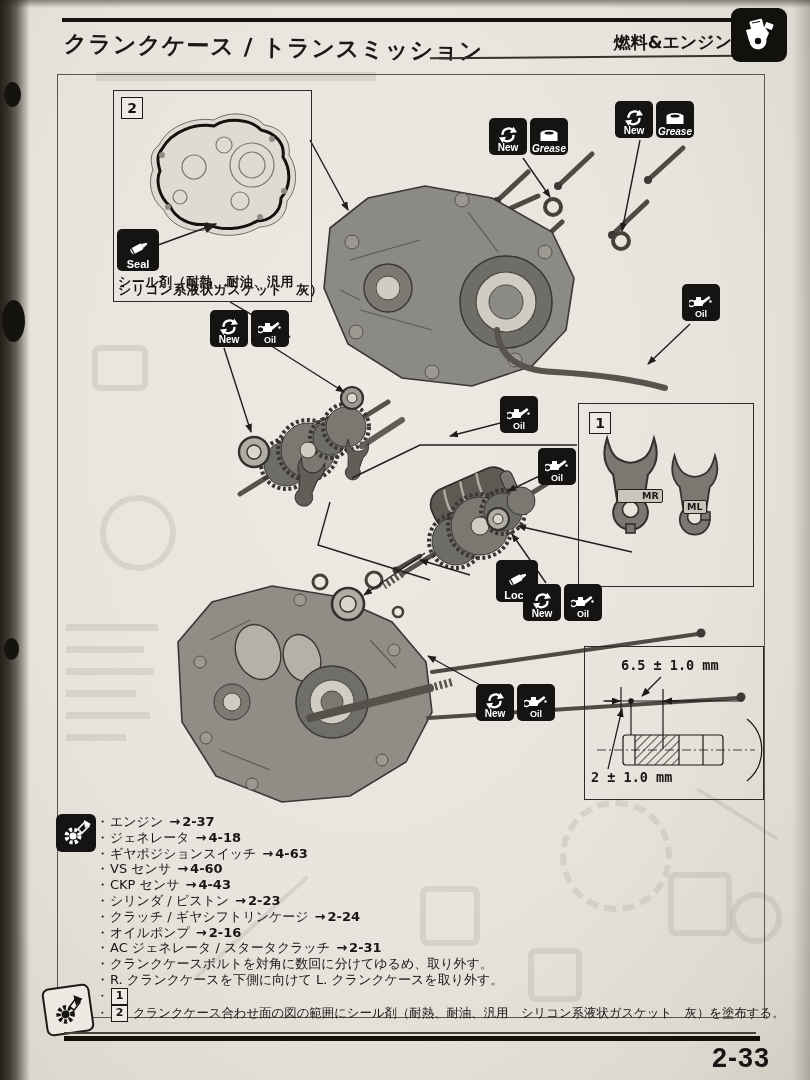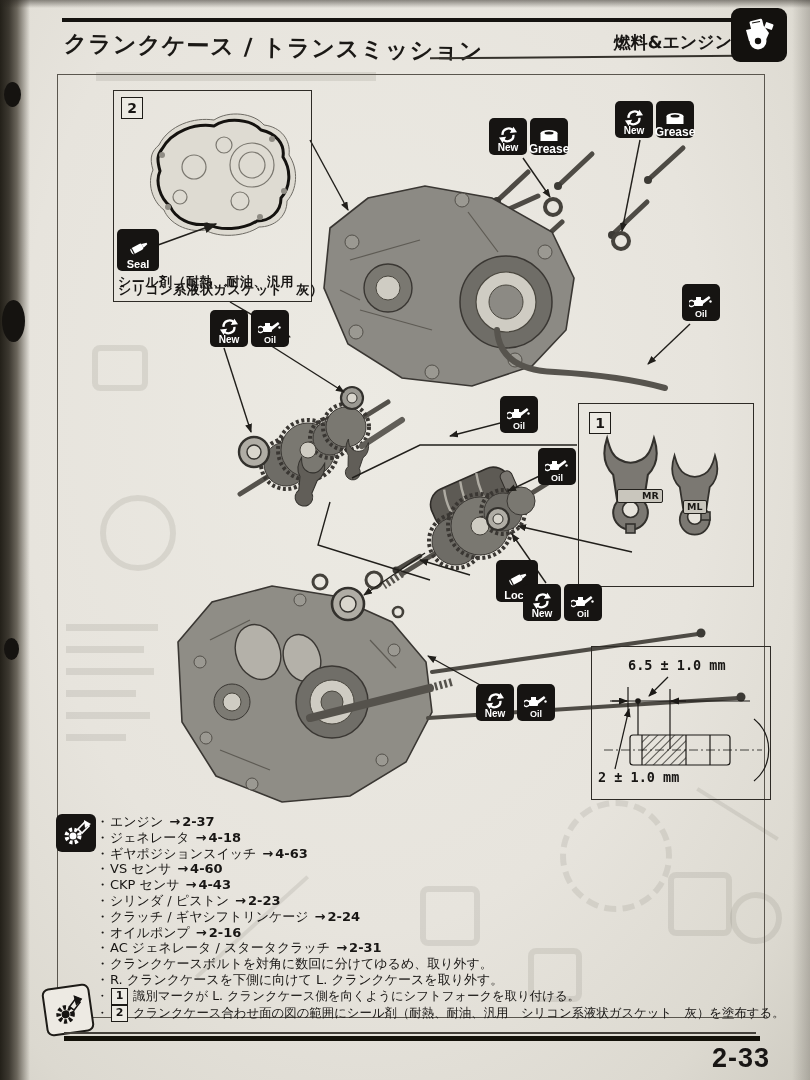--- a/index.html
+++ b/index.html
@@ -25,21 +25,21 @@
   .callout{border:1.4px solid #2e2b26;}
   .chip{width:20px;height:20px;border:1.6px solid #1d1b17;background:#eceae3;
         display:flex;align-items:center;justify-content:center;font-size:14px;font-weight:bold;}
   .chip.small{width:15px;height:15px;font-size:11px;border-width:1.3px;flex:0 0 auto;}
   
   .pair{display:flex;gap:3px;}
   .ic{width:38px;height:37px;background:#161412;border-radius:5px;display:flex;flex-direction:column;
       align-items:center;justify-content:flex-end;padding-bottom:2px;box-sizing:border-box;}
   .ic svg{display:block;}
   .ic .lb{color:#fff;font-family:"Liberation Sans",sans-serif;font-weight:bold;font-size:10px;line-height:10px;}
-  .ic .lb.tiny{font-size:12px;line-height:8px;}
+  .ic .lb.tiny{font-size:10px;line-height:8px;font-style:italic;}
   .ic.big{width:42px;height:42px;}
   .ic.big .lb{font-size:11px;}
   
   .seal-note{font-size:13px;font-weight:600;letter-spacing:.5px;white-space:nowrap;}
   .dim-label{font-family:"DejaVu Sans Mono",monospace;font-size:13.5px;font-weight:bold;white-space:nowrap;}
   .fork-tag{position:absolute;background:#c9c6bd;border:1.2px solid #23211d;border-radius:2px;
             font-size:9.5px;font-weight:bold;padding:0 3px;line-height:12px;color:#1b1916;}
   
   .list{left:96px;top:814px;width:680px;}
   .row{display:flex;align-items:flex-start;font-size:13px;line-height:15.8px;white-space:nowrap;font-weight:500;}
@@ -314,21 +314,21 @@
       </g>
       <circle cx="51.5" cy="105.5" r="8" fill="#e6e3db" stroke="#33312d" stroke-width="1.6"></circle>
       <circle cx="115.8" cy="113" r="7.2" fill="#e6e3db" stroke="#33312d" stroke-width="1.6"></circle>
       <rect x="47" y="120" width="9" height="9" fill="#7b7872" stroke="#33312d" stroke-width="1.6"></rect>
       <rect x="122" y="108" width="9" height="8" fill="#7b7872" stroke="#33312d" stroke-width="1.6"></rect>
     </svg>
     <span class="fork-tag" style="left:38px;top:85px;padding-left:24px;">MR</span>
     <span class="fork-tag" style="left:104px;top:96px;text-align:center;">ML</span>
   </div>
 
-  <div class="abs callout" style="left:584px;top:646px;width:178px;height:152px;margin-left:7px;">
+  <div class="abs callout" style="left:584px;top:646px;width:178px;height:152px;">
     <svg class="abs" style="left:0;top:0;" width="178" height="152" viewBox="584 646 178 152">
       <defs>
           <marker id="ah3" markerUnits="userSpaceOnUse" markerWidth="9" markerHeight="8" refX="8" refY="3.5" orient="auto">
             <polygon points="0,0 9,3.5 0,7" fill="#1b1916"></polygon>
           </marker>
         </defs>
       <g stroke="#1b1916" stroke-width="1.2" fill="none">
         <line x1="602" y1="700" x2="742" y2="700"></line>
         <line x1="620" y1="686" x2="620" y2="714"></line>
         <line x1="662" y1="688" x2="662" y2="748"></line>
@@ -583,21 +583,20 @@
         <span class="bullet">・</span>
         <span class="label">クランクケースボルトを対角に数回に分けてゆるめ、取り外す。</span>
       </div>
       <div class="row">
         <span class="bullet">・</span>
         <span class="label">R. クランクケースを下側に向けて L. クランクケースを取り外す。</span>
       </div>
       <div class="row note">
         <span class="bullet">・</span>
         <span class="chip small">1</span>
-        <span class="label">識別マークが L. クランクケース側を向くようにシフトフォークを取り付ける。</span>
       </div>
       <div class="row note">
         <span class="bullet">・</span>
         <span class="chip small">2</span>
         <span class="label">クランクケース合わせ面の図の範囲にシール剤（耐熱、耐油、汎用　シリコン系液状ガスケット　灰）を塗布する。</span>
       </div>
     </div>
 
   <div class="abs topbar"></div>
   <div class="abs page-title">クランクケース / トランスミッション</div>

